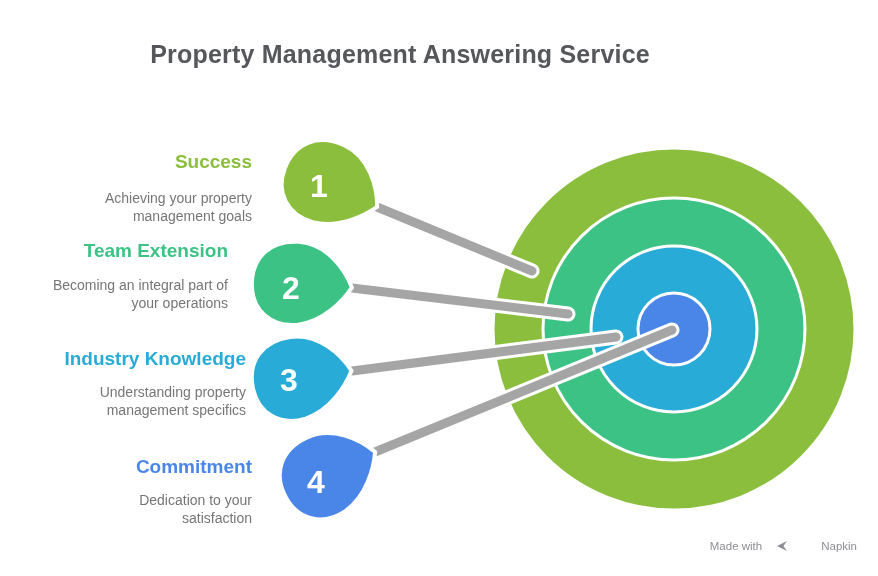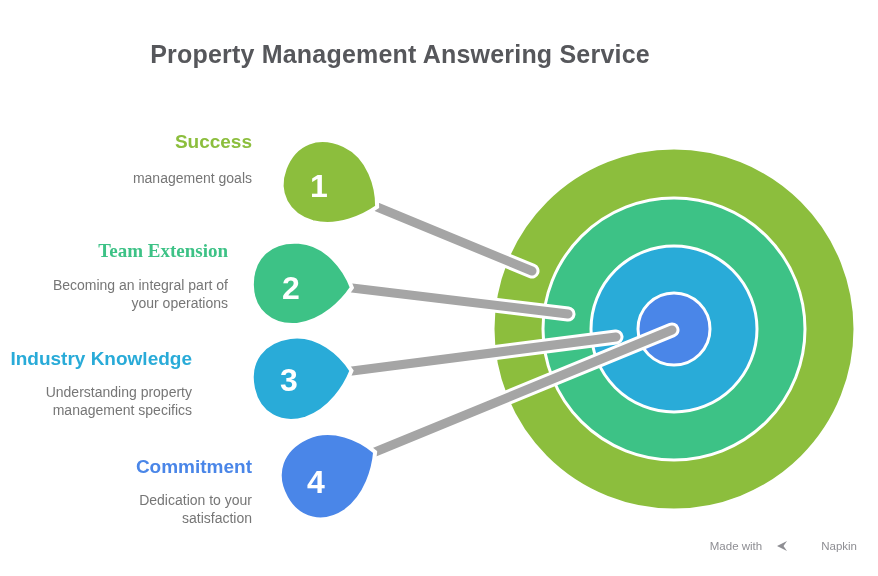--- a/index.html
+++ b/index.html
@@ -11,26 +11,26 @@
     position:absolute;top:40px;left:0;width:800px;margin:0;
     text-align:center;font-size:25px;font-weight:700;color:#56575B;letter-spacing:0.2px;
   }
   .diagram-svg{position:absolute;top:0;left:0;}
   .item-label{
     position:absolute;font-size:19px;font-weight:700;text-align:right;white-space:nowrap;
   }
   .item-desc{
     position:absolute;font-size:14px;line-height:18px;color:#767676;text-align:right;white-space:nowrap;
   }
-  .label-1,.desc-1{right:626px;}
+  .label-1,.desc-1{right:626px;margin-top:20px;}
   .label-2,.desc-2{right:650px;}
-  .label-3,.desc-3{right:686px;margin-left:20px;}
+  .label-3,.desc-3{right:632px;margin-left:20px;}
   .label-4,.desc-4{right:626px;}
   .label-1{top:131px;}  .desc-1{top:169px;}
-  .label-2{top:240px;font-family:Liberation Serif, serif;}  .desc-2{top:276px;}
+  .label-2{top:240px;}  .desc-2{top:276px;}
   .label-3{top:348px;}  .desc-3{top:383px;}
   .label-4{top:456px;}  .desc-4{top:491px;}
   .marker-num{
     font-family:"Liberation Sans",sans-serif;font-weight:700;font-size:32px;fill:#ffffff;
   }
   .watermark{
     position:absolute;top:540px;right:21px;display:flex;align-items:center;gap:14px;
     font-size:11.5px;color:#8E8E93;
   }
   .watermark .brand{margin-left:19px;}
@@ -72,20 +72,21 @@
     <g text-anchor="middle">
       <text class="marker-num" x="319" y="197">1</text>
       <text class="marker-num" x="291" y="299">2</text>
       <text class="marker-num" x="289" y="391">3</text>
       <text class="marker-num" x="316" y="493">4</text>
     </g>
   </svg>
 
   <div class="item-label label-1" style="color: rgb(140, 190, 61);">Success</div>
   <div class="item-desc desc-1">
+    <div>Achieving your property</div>
     <div>management goals</div>
   </div>
 
   <div class="item-label label-2" style="color: rgb(61, 194, 134);">Team Extension</div>
   <div class="item-desc desc-2">
     <div>Becoming an integral part of</div>
     <div>your operations</div>
   </div>
 
   <div class="item-label label-3" style="color: rgb(41, 171, 216);">Industry Knowledge</div>

